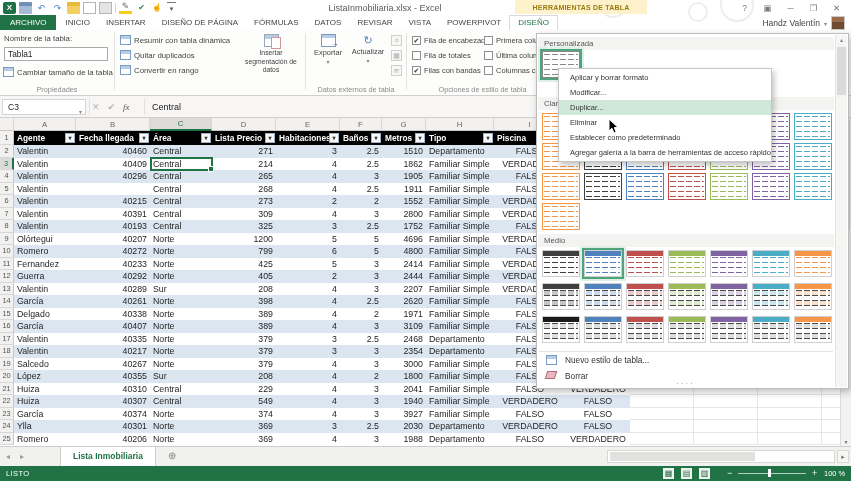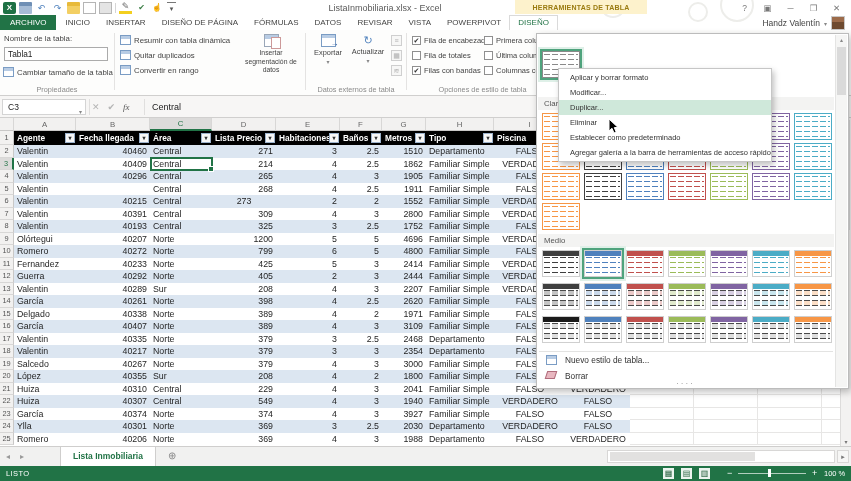--- a/index.html
+++ b/index.html
@@ -381,21 +381,21 @@
         <div class="ecell" data-name="empty-cell" style="width: 64px; height: 12.5px;"></div>
         <div class="ecell" data-name="empty-cell" style="width: 64px; height: 12.5px;"></div>
         <div class="ecell" data-name="empty-cell" style="width: 64px; height: 12.5px;"></div>
         <div class="ecell" data-name="empty-cell" style="width: 80px; height: 12.5px;"></div>
       </div>
       <div class="grow" data-name="table-row" style="height: 12.5px;">
         <div class="rhdr" data-name="row-header-6" style="width: 14px; line-height: 12.5px;">6</div>
         <div class="dcell band" data-name="cell-A6" style="width: 62px; line-height: 12.5px; text-align: left;">Valentin</div>
         <div class="dcell band" data-name="cell-B6" style="width: 74px; line-height: 12.5px; text-align: right;">40215</div>
         <div class="dcell band" data-name="cell-C6" style="width: 62px; line-height: 12.5px; text-align: left;">Central</div>
-        <div class="dcell band" data-name="cell-D6" style="width: 64px; line-height: 12.5px; text-align: center;">273</div>
+        <div class="dcell band" data-name="cell-D6" style="width: 64px; line-height: 12.5px; text-align: right;">273</div>
         <div class="dcell band" data-name="cell-E6" style="width: 64px; line-height: 12.5px; text-align: right;">2</div>
         <div class="dcell band" data-name="cell-F6" style="width: 42px; line-height: 12.5px; text-align: right;">2</div>
         <div class="dcell band" data-name="cell-G6" style="width: 44px; line-height: 12.5px; text-align: right;">1552</div>
         <div class="dcell band" data-name="cell-H6" style="width: 68px; line-height: 12.5px; text-align: left;">Familiar Simple</div>
         <div class="dcell band" data-name="cell-I6" style="width: 72px; line-height: 12.5px; text-align: center;">VERDADERO</div>
         <div class="dcell band" data-name="cell-J6" style="width: 64px; line-height: 12.5px; text-align: center;"></div>
         <div class="ecell" data-name="empty-cell" style="width: 64px; height: 12.5px;"></div>
         <div class="ecell" data-name="empty-cell" style="width: 64px; height: 12.5px;"></div>
         <div class="ecell" data-name="empty-cell" style="width: 64px; height: 12.5px;"></div>
         <div class="ecell" data-name="empty-cell" style="width: 80px; height: 12.5px;"></div>
@@ -747,20 +747,21 @@
     <span class="vicon" style="left:681px;" data-name="page-layout-view-icon">▤</span>
     <span class="vicon" style="left:699px;" data-name="page-break-view-icon">▥</span>
     <span id="zoom-out" data-name="zoom-out-button">−</span>
     <span id="zoom-track" data-name="zoom-slider-track"></span>
     <span id="zoom-thumb" data-name="zoom-slider-thumb"></span>
     <span id="zoom-in" data-name="zoom-in-button">+</span>
     <span id="zoom-level" data-name="zoom-level">100 %</span>
   </div>
 
   <div id="gallery" data-name="table-styles-gallery">
+    <div class="gsec" style="top:3px;" data-name="gallery-section-personalizada">Personalizada</div>
     <div class="gsec" style="top:63px;" data-name="gallery-section-claro">Claro</div>
     <div class="gsec" style="top:200px;" data-name="gallery-section-medio">Medio</div>
     <div id="galrows" data-name="gallery-style-rows">
         <div class="trow" data-name="gallery-style-row" style="top: 17px;">
           <div class="thumb selth nohead" data-name="table-style-thumbnail" style="border-color: rgb(138, 138, 138);">
             <div class="tb" data-name="thumbnail-body" style="background: repeating-linear-gradient(90deg, rgba(255, 255, 255, 0) 0px, rgba(255, 255, 255, 0) 6px, rgb(255, 255, 255) 6px, rgb(255, 255, 255) 8px), repeating-linear-gradient(rgb(138, 138, 138) 0px, rgb(138, 138, 138) 1px, rgba(0, 0, 0, 0) 1px, rgba(0, 0, 0, 0) 5px);"></div>
           </div>
         </div>
         <div class="trow" data-name="gallery-style-row" style="top: 79px;">
           <div class="thumb nohead" data-name="table-style-thumbnail" style="border-color: rgb(247, 150, 70);">

